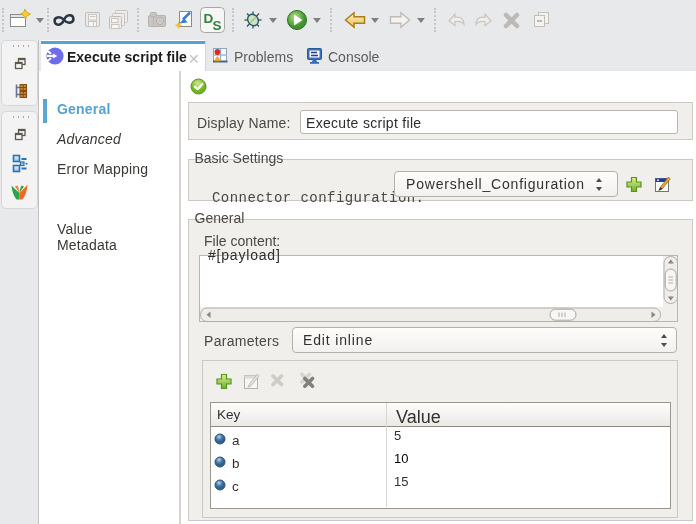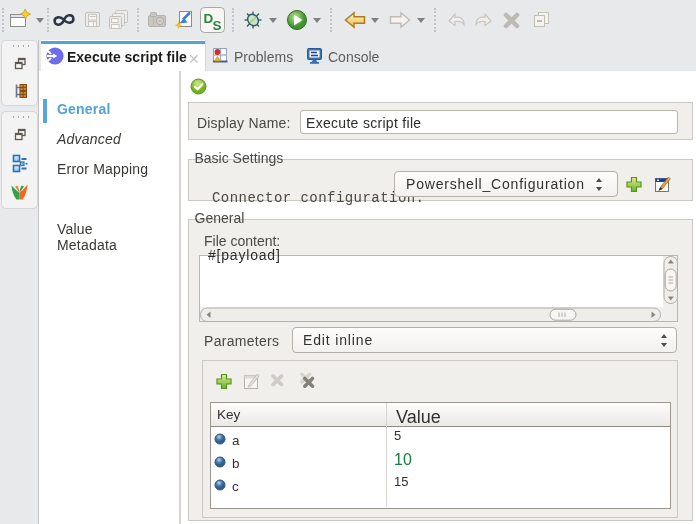--- a/index.html
+++ b/index.html
@@ -349,15 +349,15 @@
         </radialGradient>
       </defs>
     <circle cx="6" cy="6" r="5" fill="url(#ball)" stroke="#2a5480"></circle>
     <circle cx="6" cy="29" r="5" fill="url(#ball)" stroke="#2a5480"></circle>
     <circle cx="6" cy="52" r="5" fill="url(#ball)" stroke="#2a5480"></circle>
   </svg>
   <div class="abs" style="left:232px;top:433px;font-size:13.5px;color:#33312e;">a</div>
   <div class="abs" style="left:232px;top:456px;font-size:13.5px;color:#33312e;">b</div>
   <div class="abs" style="left:232px;top:479px;font-size:13.5px;color:#33312e;">c</div>
   <div class="abs" style="left:394px;top:428px;font-size:13px;color:#33312e;">5</div>
-  <div class="abs" style="left:394px;top:451px;font-size:16px;color:#15803d;">10</div>
+  <div class="abs" style="left:394px;top:451px;font-size:13px;color:#000000;">10</div>
   <div class="abs" style="left:394px;top:474px;font-size:13px;color:#33312e;">15</div>
 </div>
 
 </body></html>

